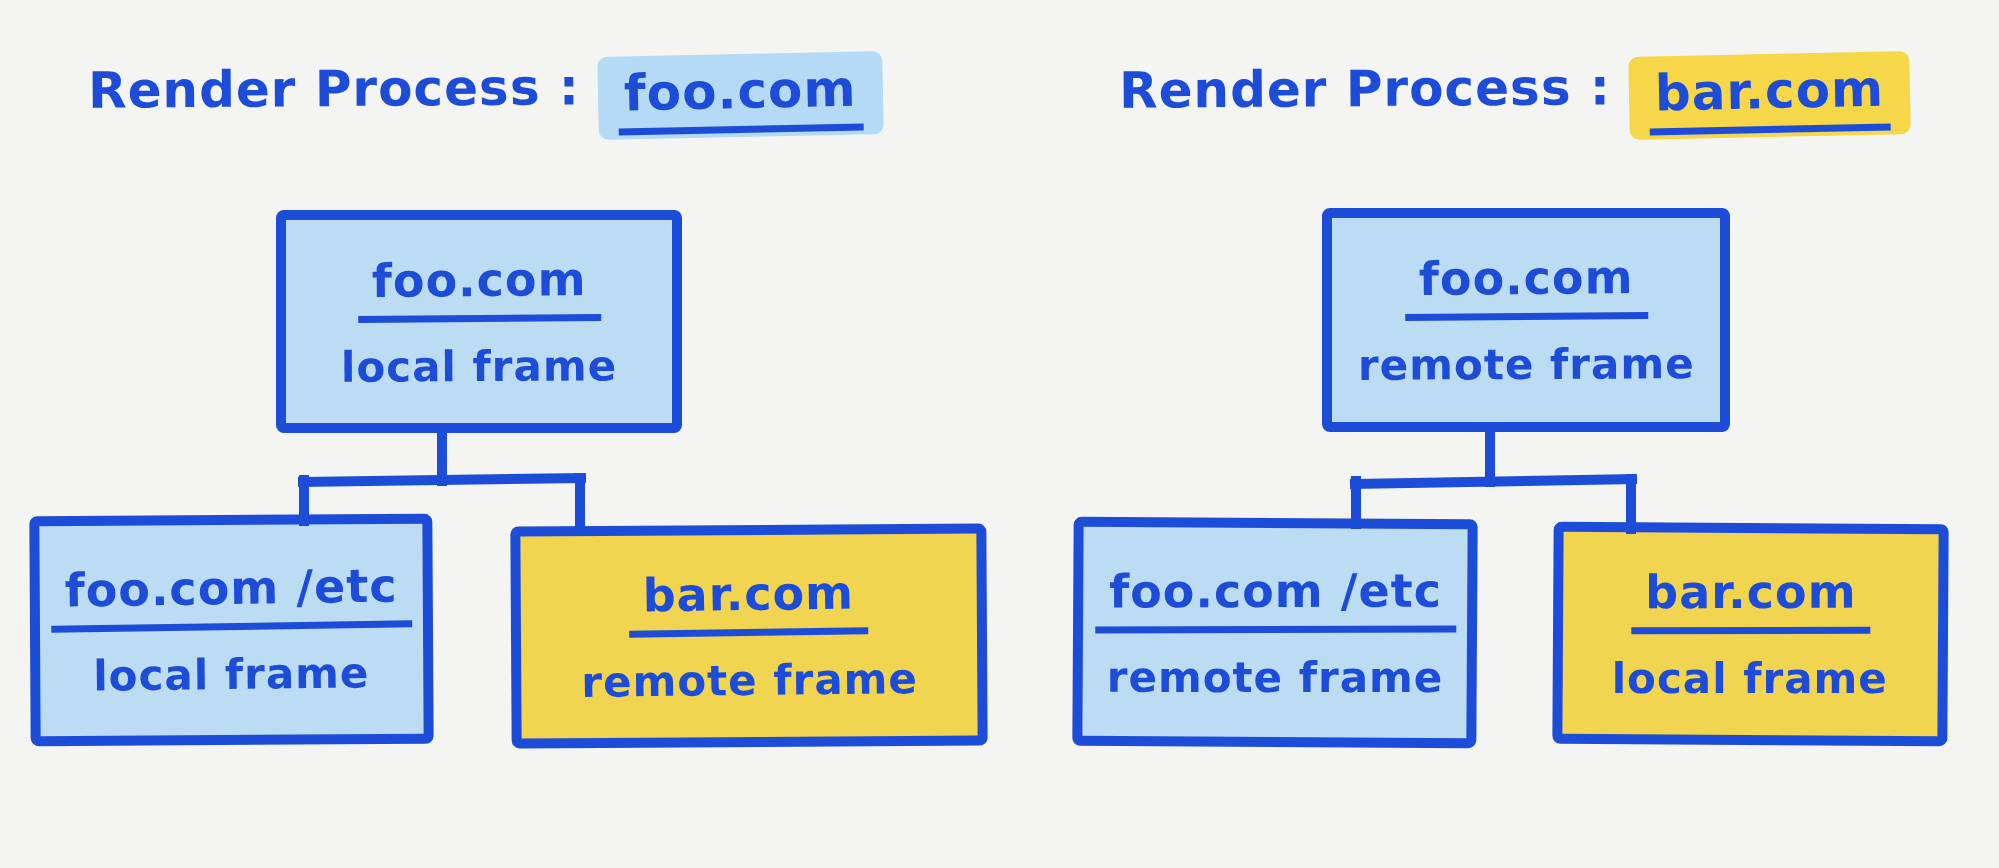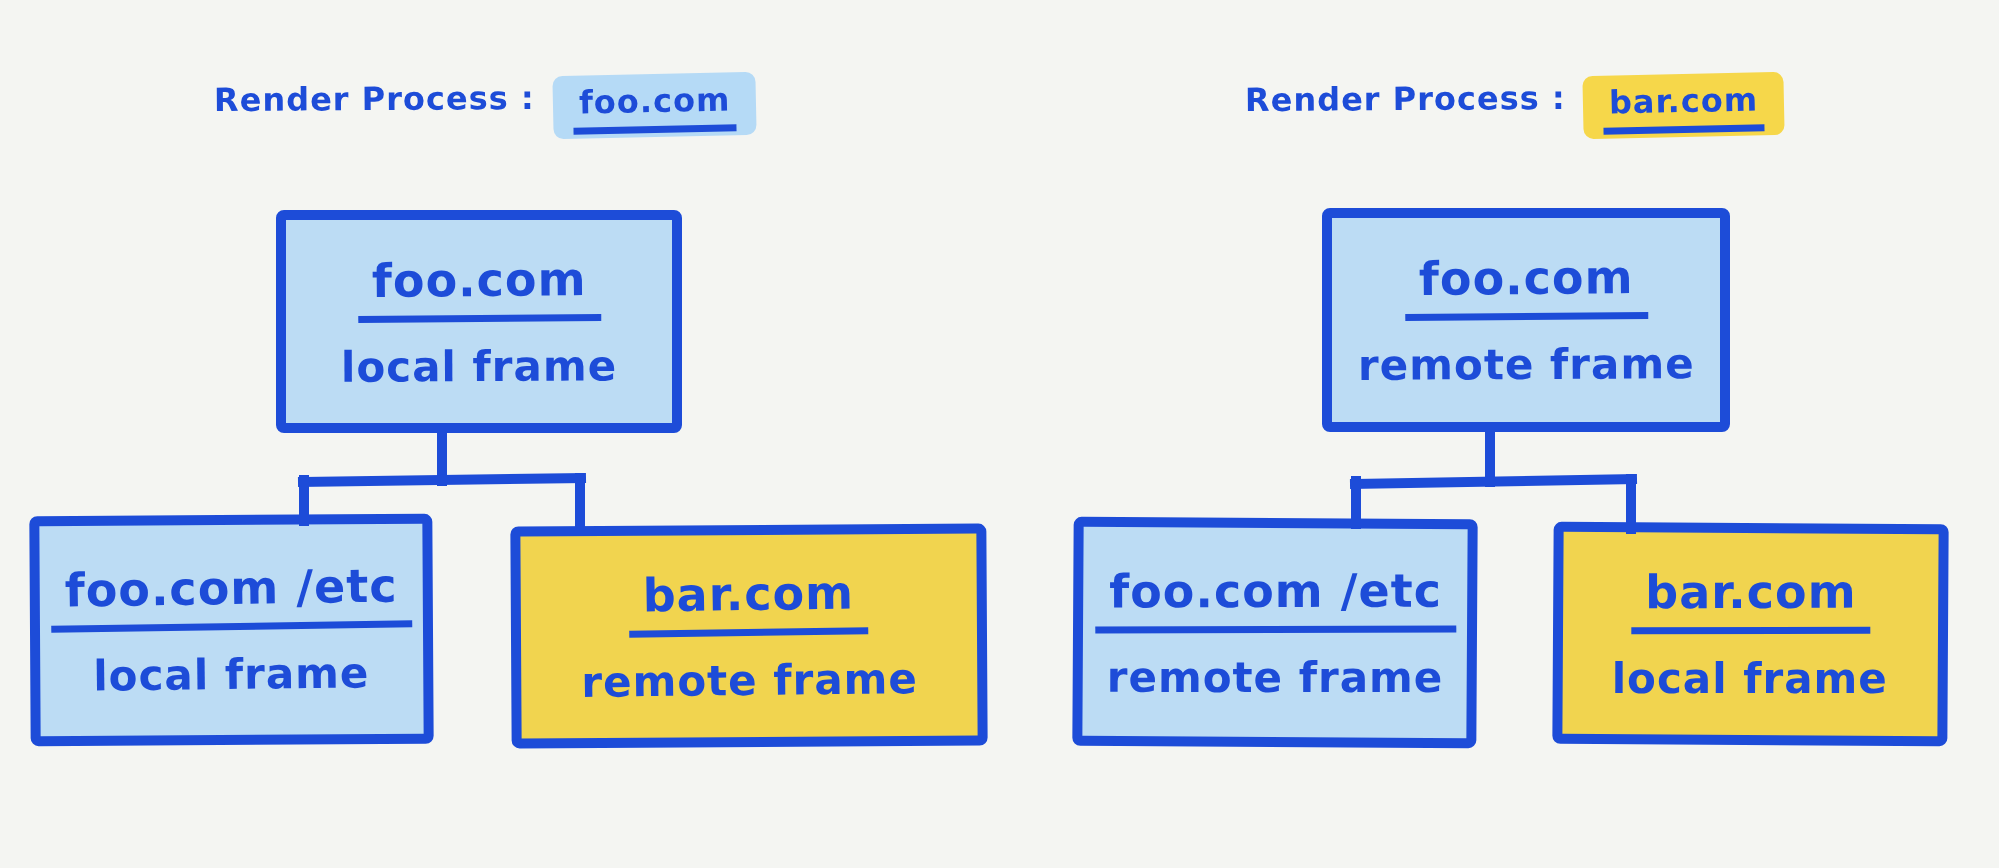--- a/index.html
+++ b/index.html
@@ -15,24 +15,24 @@
   body{font-family:"DejaVu Sans","Liberation Sans",sans-serif;}
   #canvas{
     position:relative;
     width:1999px;height:868px;
     margin:0 auto;
     background:var(--bg);
     overflow:hidden;
     color:var(--ink);
   }
   .tree-title{
-    position:absolute;top:74px;
+    position:absolute;top:54px;
     display:flex;align-items:flex-start;justify-content:center;
     gap:18px;
-    font-size:32px;font-weight:700;letter-spacing:1px;
+    font-size:50px;font-weight:700;letter-spacing:1px;
     color:var(--ink);white-space:nowrap;
   }
   .tree-title .prefix{padding-top:6px;transform:rotate(-0.4deg);}
   .title-domain{
     display:inline-block;
     padding:8px 20px 4px 20px;
     border-radius:10px;
     transform:rotate(-1.2deg);
   }
   .title-domain.hl-blue{background:var(--hl-blue);}

